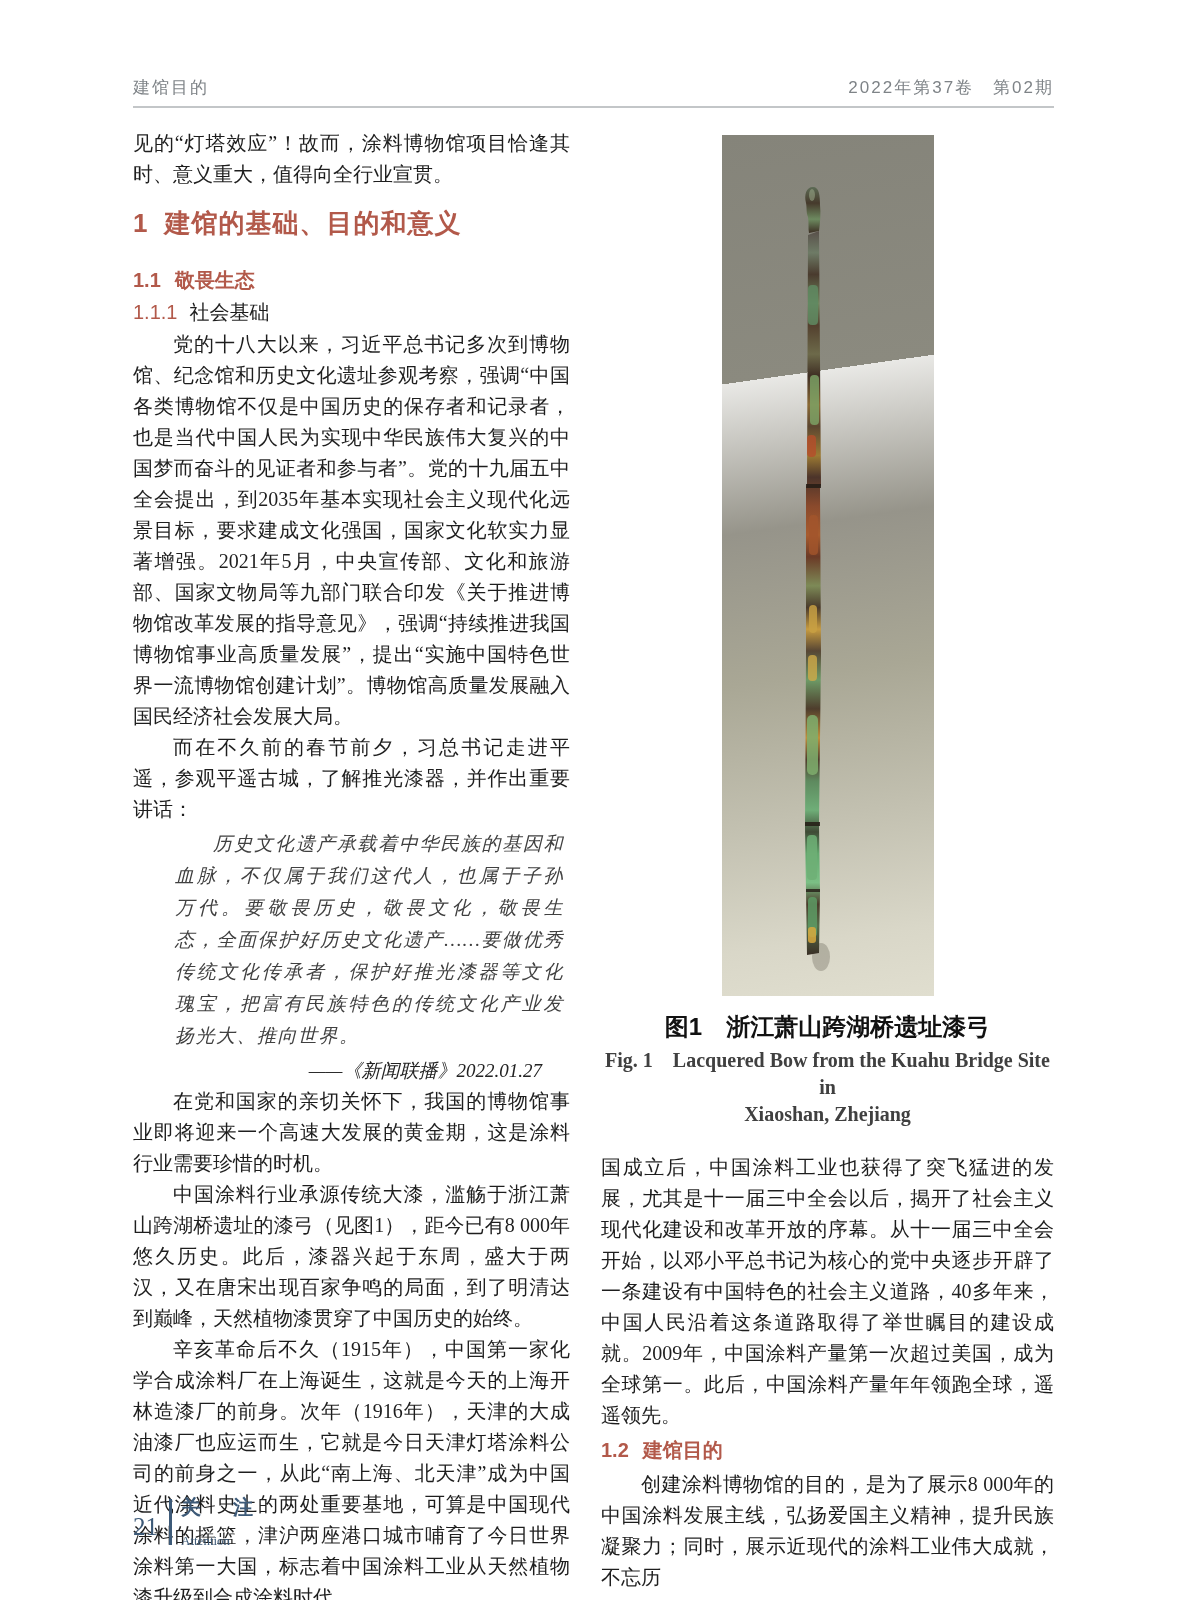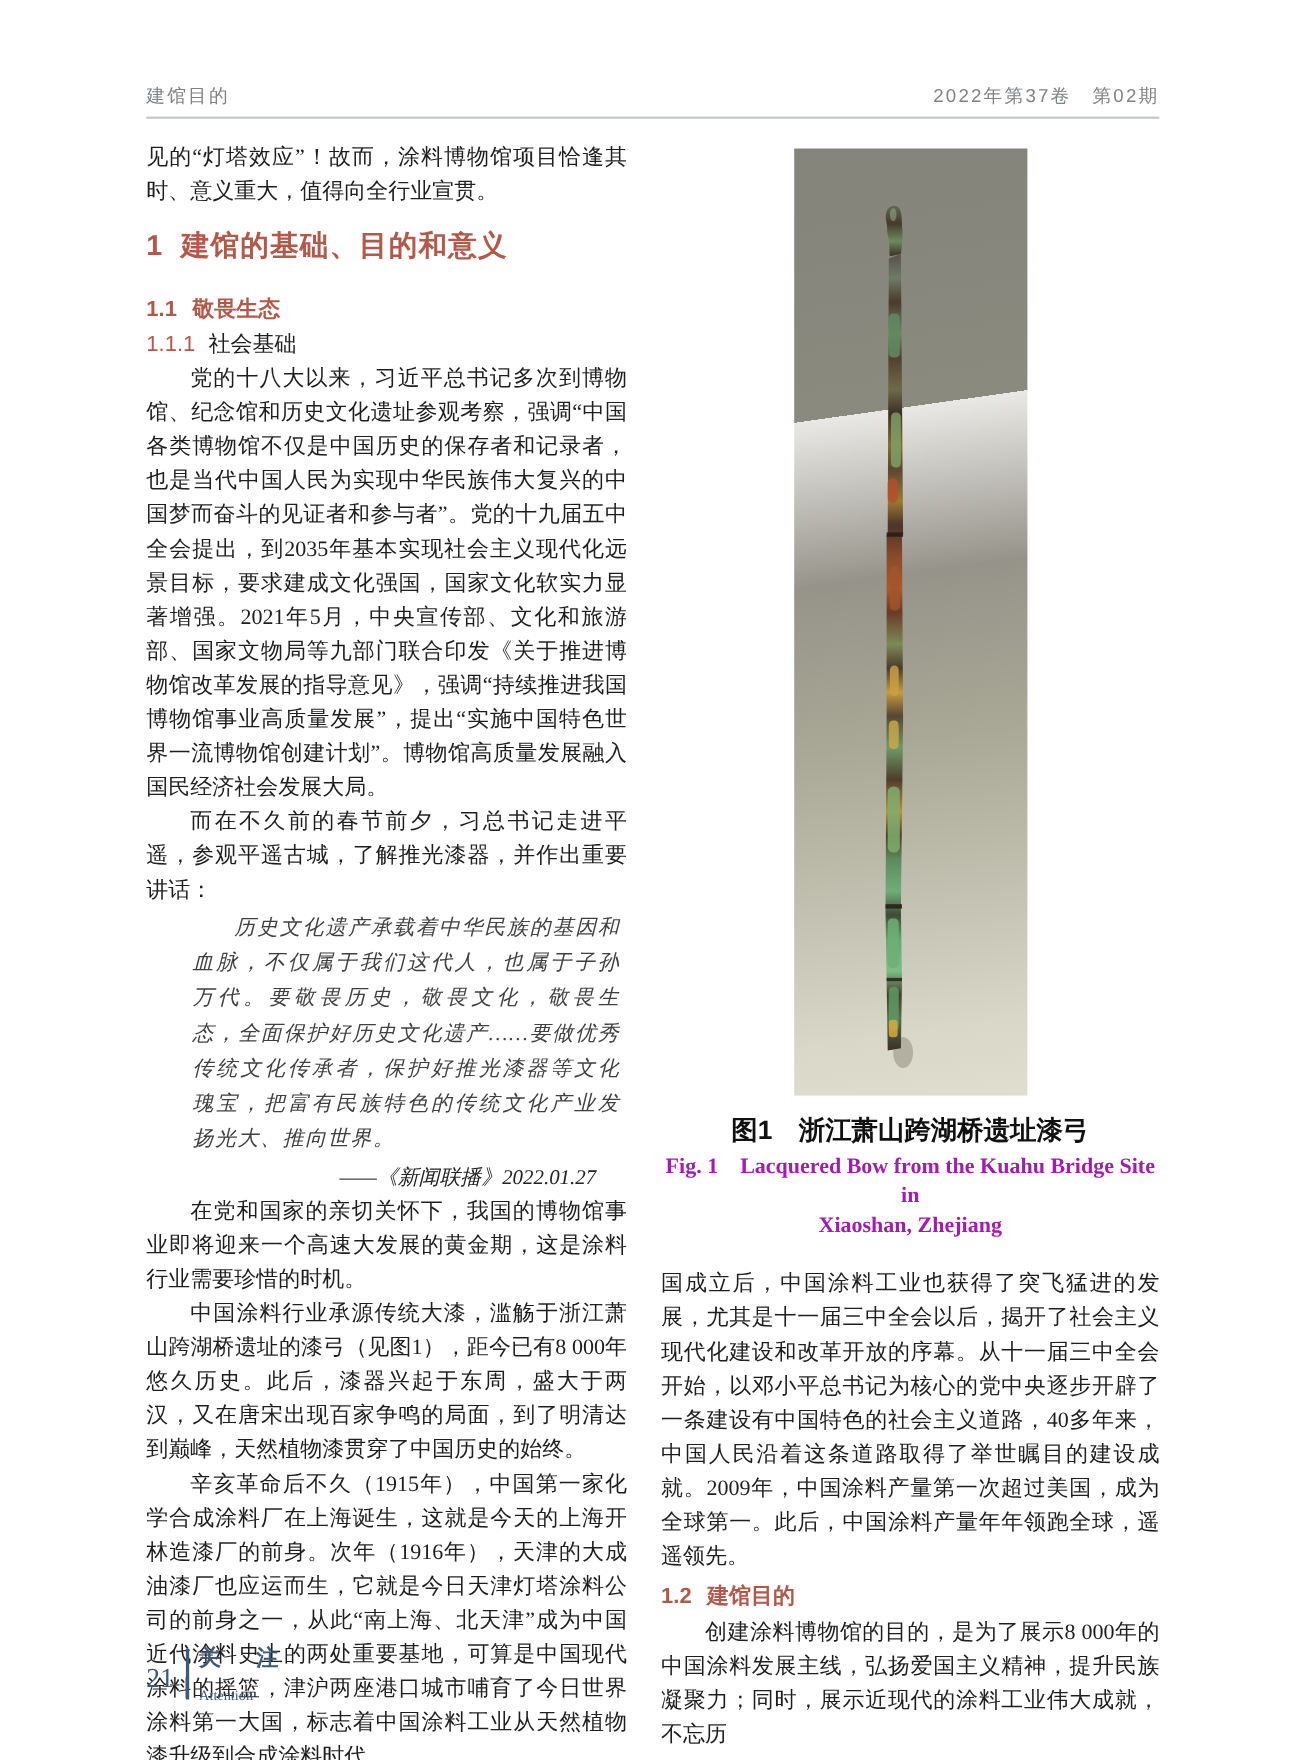--- a/index.html
+++ b/index.html
@@ -121,21 +121,21 @@
     font-size: 24px;
     font-weight: bold;
     color: #111;
   }
   .fig-caption-en {
     margin-top: 4px;
     text-align: center;
     font-size: 20px;
     line-height: 27px;
     font-weight: bold;
-    color: #a21caf;
+    color: #404040;
   }
   .rc-par1 { margin-top: 24px; }
 
   
   .page-footer {
     position: absolute;
     left: 133px;
     top: 1494px;
     display: flex;
     align-items: center;

